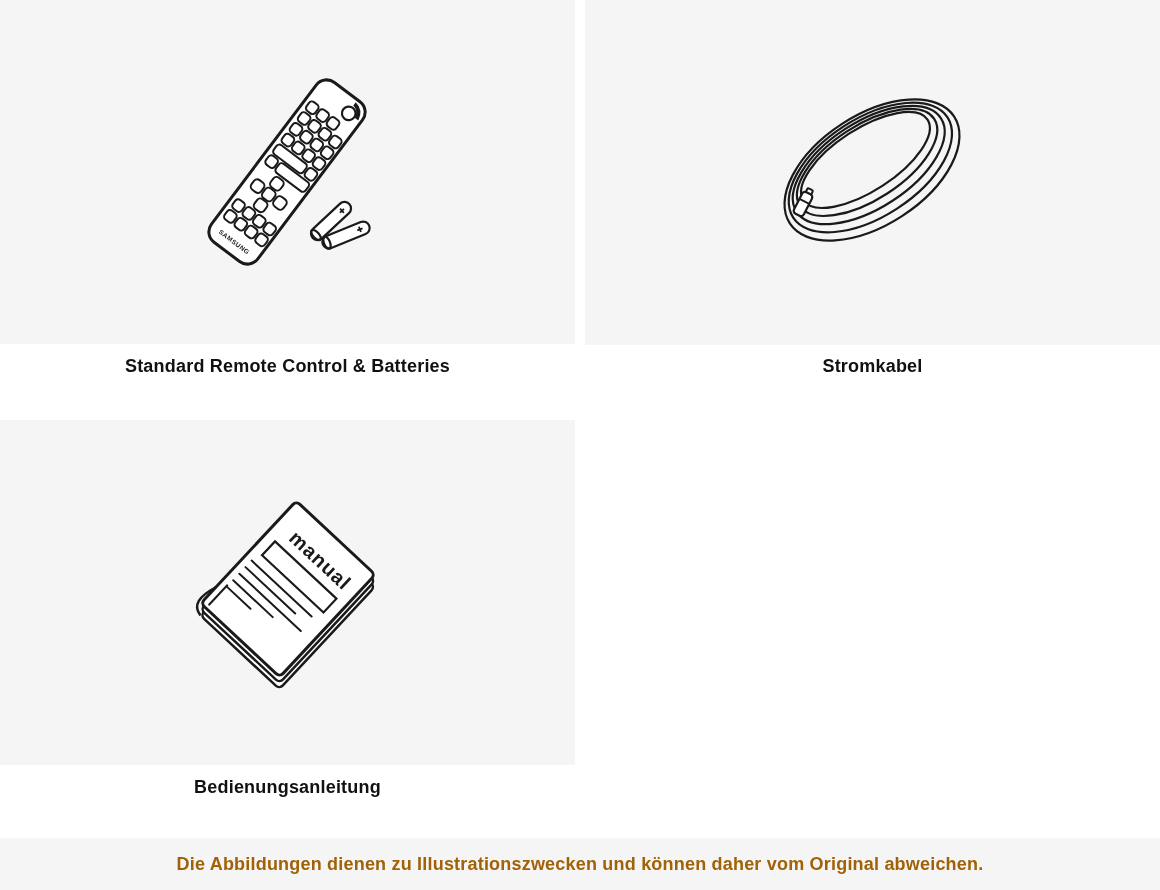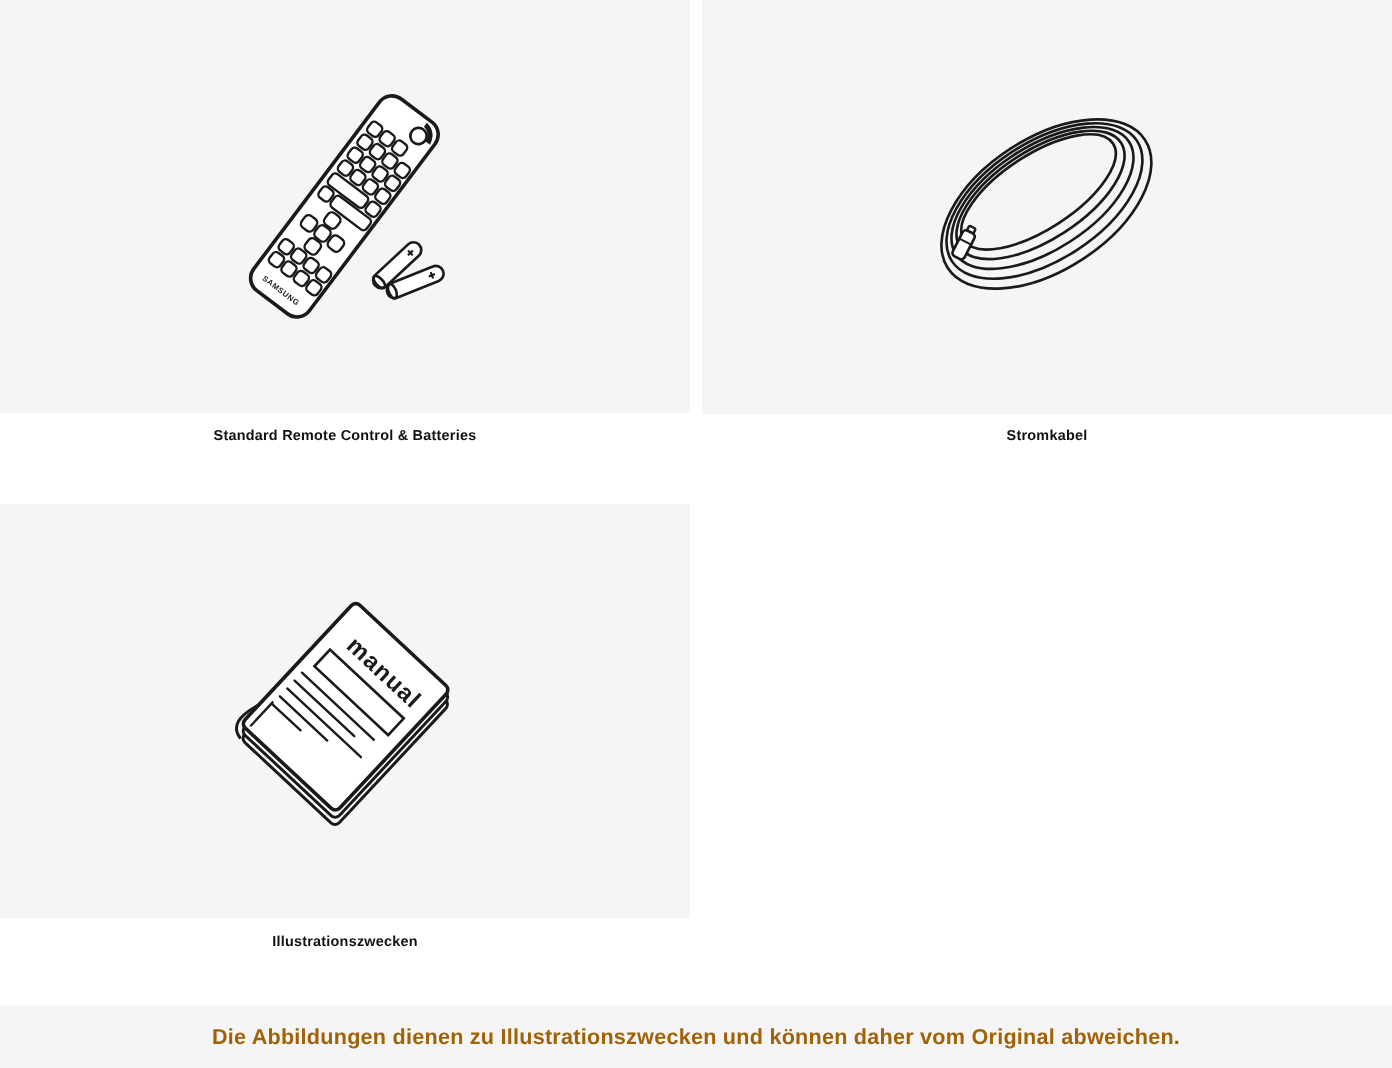--- a/index.html
+++ b/index.html
@@ -11,21 +11,21 @@
     overflow: hidden;
   }
   .tile {
     position: absolute;
     background: #f5f5f5;
   }
   .tile svg { display: block; width: 100%; height: 100%; }
   .caption {
     position: absolute;
     text-align: center;
-    font-size: 12px;
+    font-size: 18px;
     font-weight: 700;
     letter-spacing: 0.2px;
     color: #111111;
   }
   #tile-remote  { left: 0;     top: 0;     width: 575px; height: 344px; }
   #tile-cable   { left: 585px; top: 0;     width: 575px; height: 345px; }
   #tile-manual  { left: 0;     top: 420px; width: 575px; height: 345px; }
   #caption-remote { left: 0;     top: 356px; width: 575px; }
   #caption-cable  { left: 585px; top: 356px; width: 575px; }
   #caption-manual { left: 0;     top: 777px; width: 575px; }
@@ -148,17 +148,17 @@
         <line x1="-46" y1="4" x2="36" y2="4"></line>
         <line x1="-46" y1="13" x2="22" y2="13"></line>
         <line x1="-46" y1="22" x2="38" y2="22"></line>
         <line x1="-46" y1="31" x2="8" y2="31"></line>
         <line x1="-46" y1="40" x2="-14" y2="40"></line>
       </g>
       <text x="4" y="-36" text-anchor="middle" font-size="20" letter-spacing="1" fill="#1a1a1a" stroke="none">manual</text>
     </g>
   </svg>
 </div>
-<div class="caption" id="caption-manual">Illustrationszwecken</div>
+<div class="caption" id="caption-manual">Bedienungsanleitung</div>
 
 <div class="footer-bar">
   <span>Die Abbildungen dienen zu Illustrationszwecken und können daher vom Original abweichen.</span>
 </div>
 
 </body></html>

